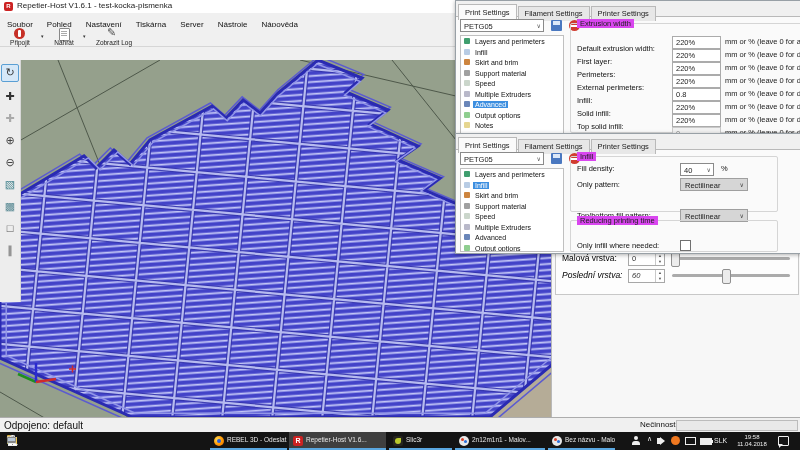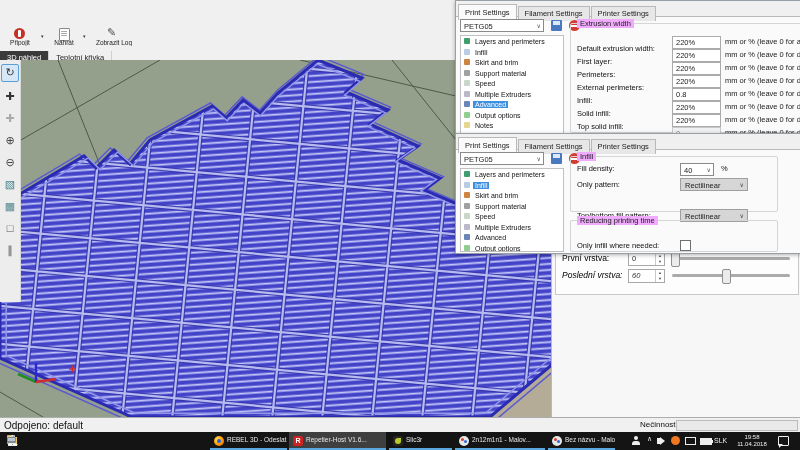--- a/index.html
+++ b/index.html
@@ -53,21 +53,21 @@
   .ico-floppy{display:inline-block;width:11px;height:11px;margin:1px 0 0 3px;background:#4a78c0;border-radius:1px;position:relative;vertical-align:top;}
   .ico-floppy::after{content:"";position:absolute;left:2px;top:1px;width:7px;height:4px;background:#dce8f8;}
   .ico-minus{display:inline-block;width:11px;height:11px;margin:1px 0 0 2px;background:#d03c30;border-radius:50%;position:relative;vertical-align:top;}
   .ico-minus::after{content:"";position:absolute;left:2.5px;top:4.5px;width:6px;height:2px;background:#fff;}
   .seclist{position:absolute;left:4px;top:34px;width:102px;background:#fff;border:1px solid #c0c0c0;padding:1px 0;}
   .secitem{height:10.5px;line-height:10.5px;font-size:7px;color:#111;white-space:nowrap;padding-left:3px;}
   .secitem .sic{display:inline-block;width:6px;height:6px;border-radius:1px;margin-right:3px;position:relative;top:0px;}
   .secitem .slab{padding:0 2px;}
   .secitem.selected .slab{background:#3d8fe0;color:#fff;}
   .groupbox{position:absolute;border:1px solid #d5d5d5;border-radius:2px;}
-  .gtitle{position:absolute;top:-5px;left:6px;background:#f0abfc;padding:0 3px;font-size:7.5px;color:#222;text-align:center;}
+  .gtitle{position:absolute;top:-5px;left:6px;background:#d946ef;padding:0 3px;font-size:7.5px;color:#222;text-align:center;}
   .w1row{position:absolute;left:0;width:100%;height:13px;}
   .w1row .lbl{position:absolute;left:6px;top:8px;font-size:7.5px;color:#111;}
   .w1row .inp{position:absolute;left:101px;top:0;width:44px;height:11px;border:1px solid #ababab;background:#fff;font-size:7.5px;line-height:11px;padding-left:3px;color:#222;}
   .w1row .hint{position:absolute;left:154px;top:1px;font-size:7.5px;color:#222;white-space:nowrap;}
   .w1row.disabled .inp{background:#f1f1f1;color:#8a8a8a;border-color:#c9c9c9;}
   .fieldrow{position:absolute;height:14px;width:100%;}
   .fieldrow .lbl{position:absolute;left:6px;top:2px;font-size:7.5px;color:#111;}
   .graycombo{position:absolute;height:13px;background:#d6d6d6;border:1px solid #9f9f9f;font-size:7.5px;line-height:13px;padding-left:4px;color:#222;box-sizing:border-box;}
   .graycombo .arr{position:absolute;right:3px;top:0;font-size:6px;color:#444;}
   .unit{position:absolute;top:2px;font-size:7.5px;color:#111;}
@@ -124,42 +124,46 @@
   .tr-lang{position:absolute;left:88px;top:5px;font-size:7px;}
   .tr-clock{position:absolute;left:106px;top:2px;width:40px;text-align:center;font-size:6px;line-height:7px;}
   .tr-notif{position:absolute;left:152px;top:4px;width:9px;height:8px;border:1px solid #eee;border-radius:1px;}
   .tr-notif::after{content:"";position:absolute;left:0;bottom:-3px;border:2px solid transparent;border-top:2px solid #eee;border-left:2px solid #eee;}
 </style>
 </head>
 <body>
 
 <div id="screen">
 
-
+  <div class="titlebar">
+    <div class="appico">R</div>
+    <div class="ttext">Repetier-Host V1.6.1 - test-kocka-pismenka</div>
+  </div>
+
+  <div class="menubar">
+    
+  <span>Soubor</span><span>Pohled</span><span>Nastavení</span><span>Tiskárna</span><span>Server</span><span>Nástroje</span><span>Nápověda</span></div>
 
   <div class="toolbar">
     <div class="tbtn" style="left:2px;width:36px;">
       <span class="ico-connect"></span>
       <span class="cap">Připojit</span>
     </div>
     <span class="tcaret" style="left:41px;">▾</span>
     <div class="tbtn" style="left:48px;width:32px;">
       <span class="ico-doc"></span>
       <span class="cap">Náhrát</span>
     </div>
     <span class="tcaret" style="left:83px;">▾</span>
     <div class="tbtn" style="left:90px;width:48px;">
       <span class="ico-pencil">✎</span>
       <span class="cap">Zobrazit Log</span>
     </div>
   </div>
 
-  <div class="viewtabs">
-    
-  <span class="vtab active">3D náhled</span><span class="vtab">Teplotní křivka</span></div>
 
   <div id="viewport">
     <svg id="scene" width="551" height="357" viewBox="0 0 551 357">
       <defs>
         <pattern id="fil" width="8" height="6" patternUnits="userSpaceOnUse" patternTransform="rotate(-4)">
           <rect width="8" height="6" fill="#4343c8"></rect>
           <rect width="8" height="2.2" y="0.6" fill="#9a9eee"></rect>
           <rect width="8" height="0.9" y="1.2" fill="#cdd0f7"></rect>
         </pattern>
         <clipPath id="objclip">
@@ -218,21 +222,21 @@
       <div class="ltool" style="color: rgb(90, 138, 148);">▩</div>
 
       <div class="ltool" style="color: rgb(85, 85, 85);">□</div>
 
       <div class="ltool" style="color: rgb(85, 85, 85);">∥</div>
     </div>
 
   <div id="rightpanel">
     <div id="previewbox">
       <div class="sliderrow" style="top:70px;">
-        <span class="slbl">První vrstva:</span>
+        <span class="slbl">Malová vrstva:</span>
         <div class="spin" style="left:66px;top:1px;">
           <span>0</span>
           <span class="arrows">▲<br>▼</span>
         </div>
         <div class="track" style="left:110px;width:118px;">
           <div class="thumb" id="thumb1" style="left: calc(2% - 3px);"></div>
         </div>
       </div>
       <div class="sliderrow" style="top:87px;font-style:italic;">
         <span class="slbl">Poslední vrstva:</span>

